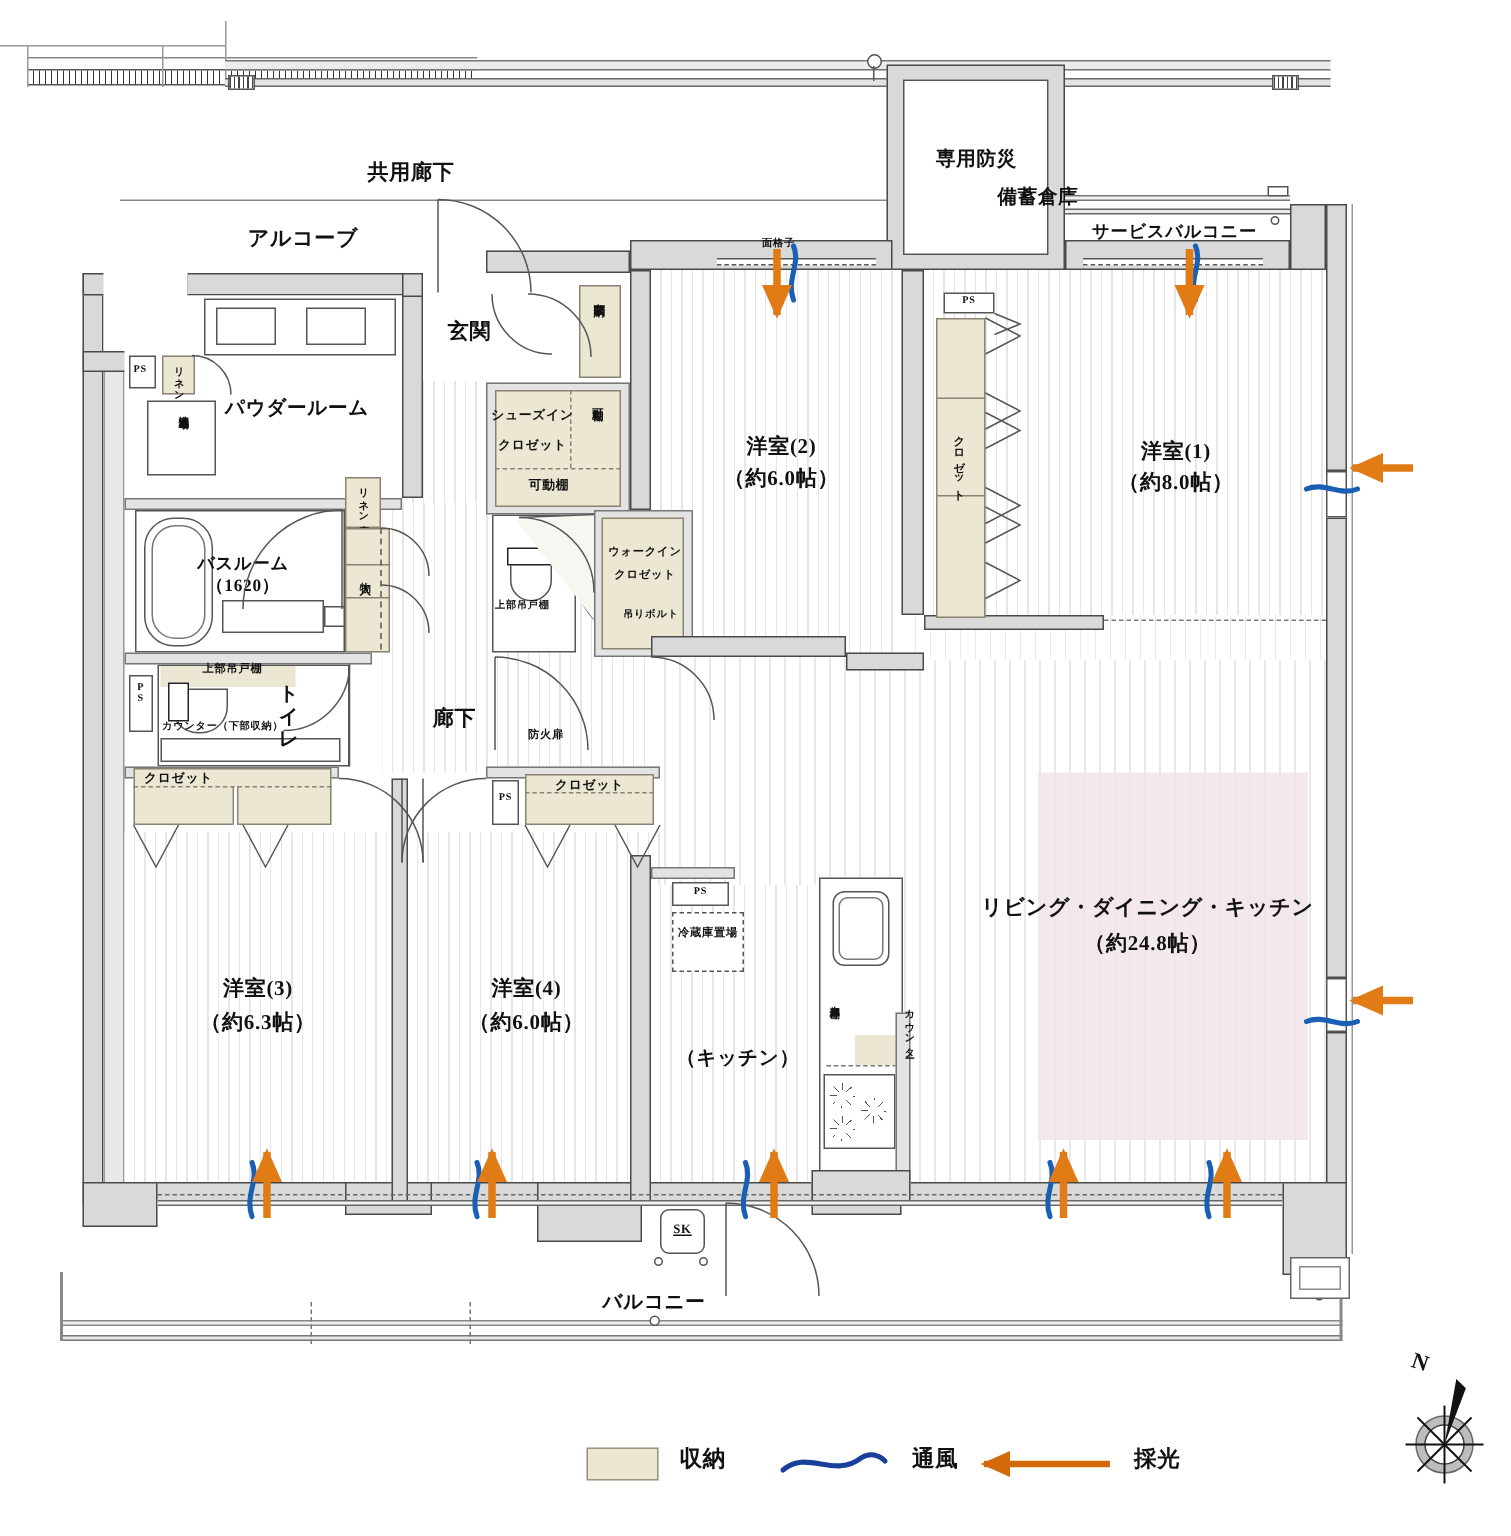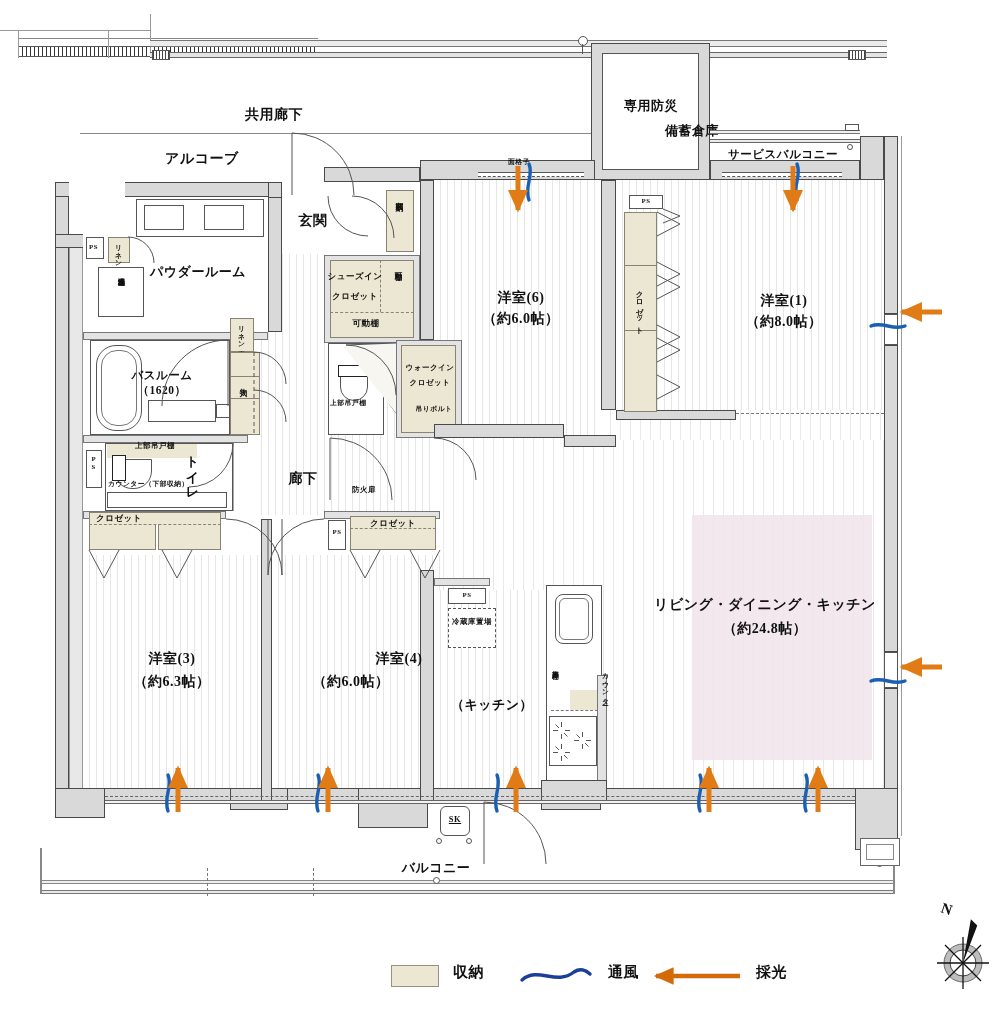--- a/index.html
+++ b/index.html
@@ -210,21 +210,21 @@
   <div class="abs wall-lt" style="left:396px;top:340px;width:66px;height:98px;"></div>
   <div class="abs storage" style="left:401px;top:345px;width:55px;height:88px;"></div>
   <div class="lbl f8 c" style="left:430px;top:363px;">ウォークイン</div>
   <div class="lbl f8 c" style="left:430px;top:378px;">クロゼット</div>
   <div class="lbl f7 c" style="left:434px;top:404px;">吊りボルト</div>
 
   <div class="abs wall" style="left:420px;top:180px;width:14px;height:160px;"></div>
   <div class="abs wall" style="left:601px;top:180px;width:15px;height:230px;"></div>
   <div class="abs wall" style="left:434px;top:424px;width:130px;height:14px;"></div>
   <div class="abs wall" style="left:564px;top:435px;width:52px;height:12px;"></div>
-  <div class="lbl f17 c" style="left:521px;top:289px;">洋室(6)</div>
+  <div class="lbl f17 c" style="left:521px;top:289px;">洋室(2)</div>
   <div class="lbl f17 c" style="left:521px;top:310px;">（約6.0帖）</div>
 
   <div class="lbl f7 c" style="left:519px;top:157px;">面格子</div>
   <div class="abs" style="left:478px;top:172px;width:106px;height:5px;border-top:1px solid #555;border-bottom:1px dashed #555;background:#fff;"></div>
 
   <div class="abs wall" style="left:616px;top:410px;width:120px;height:10px;"></div>
   <div class="abs" style="left:736px;top:413px;width:148px;height:1px;border-top:1px dashed #777;"></div>
   <div class="lbl f17 c" style="left:784px;top:292px;">洋室(1)</div>
   <div class="lbl f17 c" style="left:784px;top:313px;">（約8.0帖）</div>
 
@@ -285,21 +285,21 @@
   <div class="abs wall" style="left:261px;top:519px;width:11px;height:283px;"></div>
   <div class="lbl f17 c" style="left:172px;top:650px;">洋室(3)</div>
   <div class="lbl f17 c" style="left:172px;top:673px;">（約6.3帖）</div>
 
   <div class="abs wall-lt" style="left:324px;top:511px;width:116px;height:8px;"></div>
   <div class="abs thin" style="left:328px;top:520px;width:18px;height:30px;"></div>
   <div class="lbl f7 c" style="left:337px;top:528px;">PS</div>
   <div class="abs storage" style="left:350px;top:516px;width:86px;height:34px;"></div>
   <div class="abs" style="left:350px;top:528px;width:86px;height:1px;border-top:1px dashed #8a8373;"></div>
   <div class="lbl f9 c" style="left:393px;top:518px;">クロゼット</div>
-  <div class="lbl f17 c" style="left:351px;top:650px;margin-left:48px;">洋室(4)</div>
+  <div class="lbl f17 c" style="left:351px;top:650px;">洋室(4)</div>
   <div class="lbl f17 c" style="left:351px;top:673px;">（約6.0帖）</div>
 
   <div class="abs" style="left:105px;top:800px;width:750px;height:4px;background:#f2f2f2;border-top:1px solid #666;border-bottom:1px solid #666;"></div>
   <div class="abs" style="left:105px;top:796px;width:750px;height:1px;border-top:1px dashed #666;"></div>
   <div class="lbl f15 c" style="left:436px;top:859px;">バルコニー</div>
 
   <div class="abs" style="left:40px;top:880px;width:855px;height:4px;background:#eee;border-top:1px solid #888;border-bottom:1px solid #888;"></div>
   <div class="abs" style="left:40px;top:890px;width:855px;height:4px;background:#e8e8e8;border-top:1px solid #777;border-bottom:1px solid #777;"></div>
   <div class="abs" style="left:207px;top:868px;width:1px;height:28px;border-left:1px dashed #777;"></div>
   <div class="abs" style="left:313px;top:868px;width:1px;height:28px;border-left:1px dashed #777;"></div>

